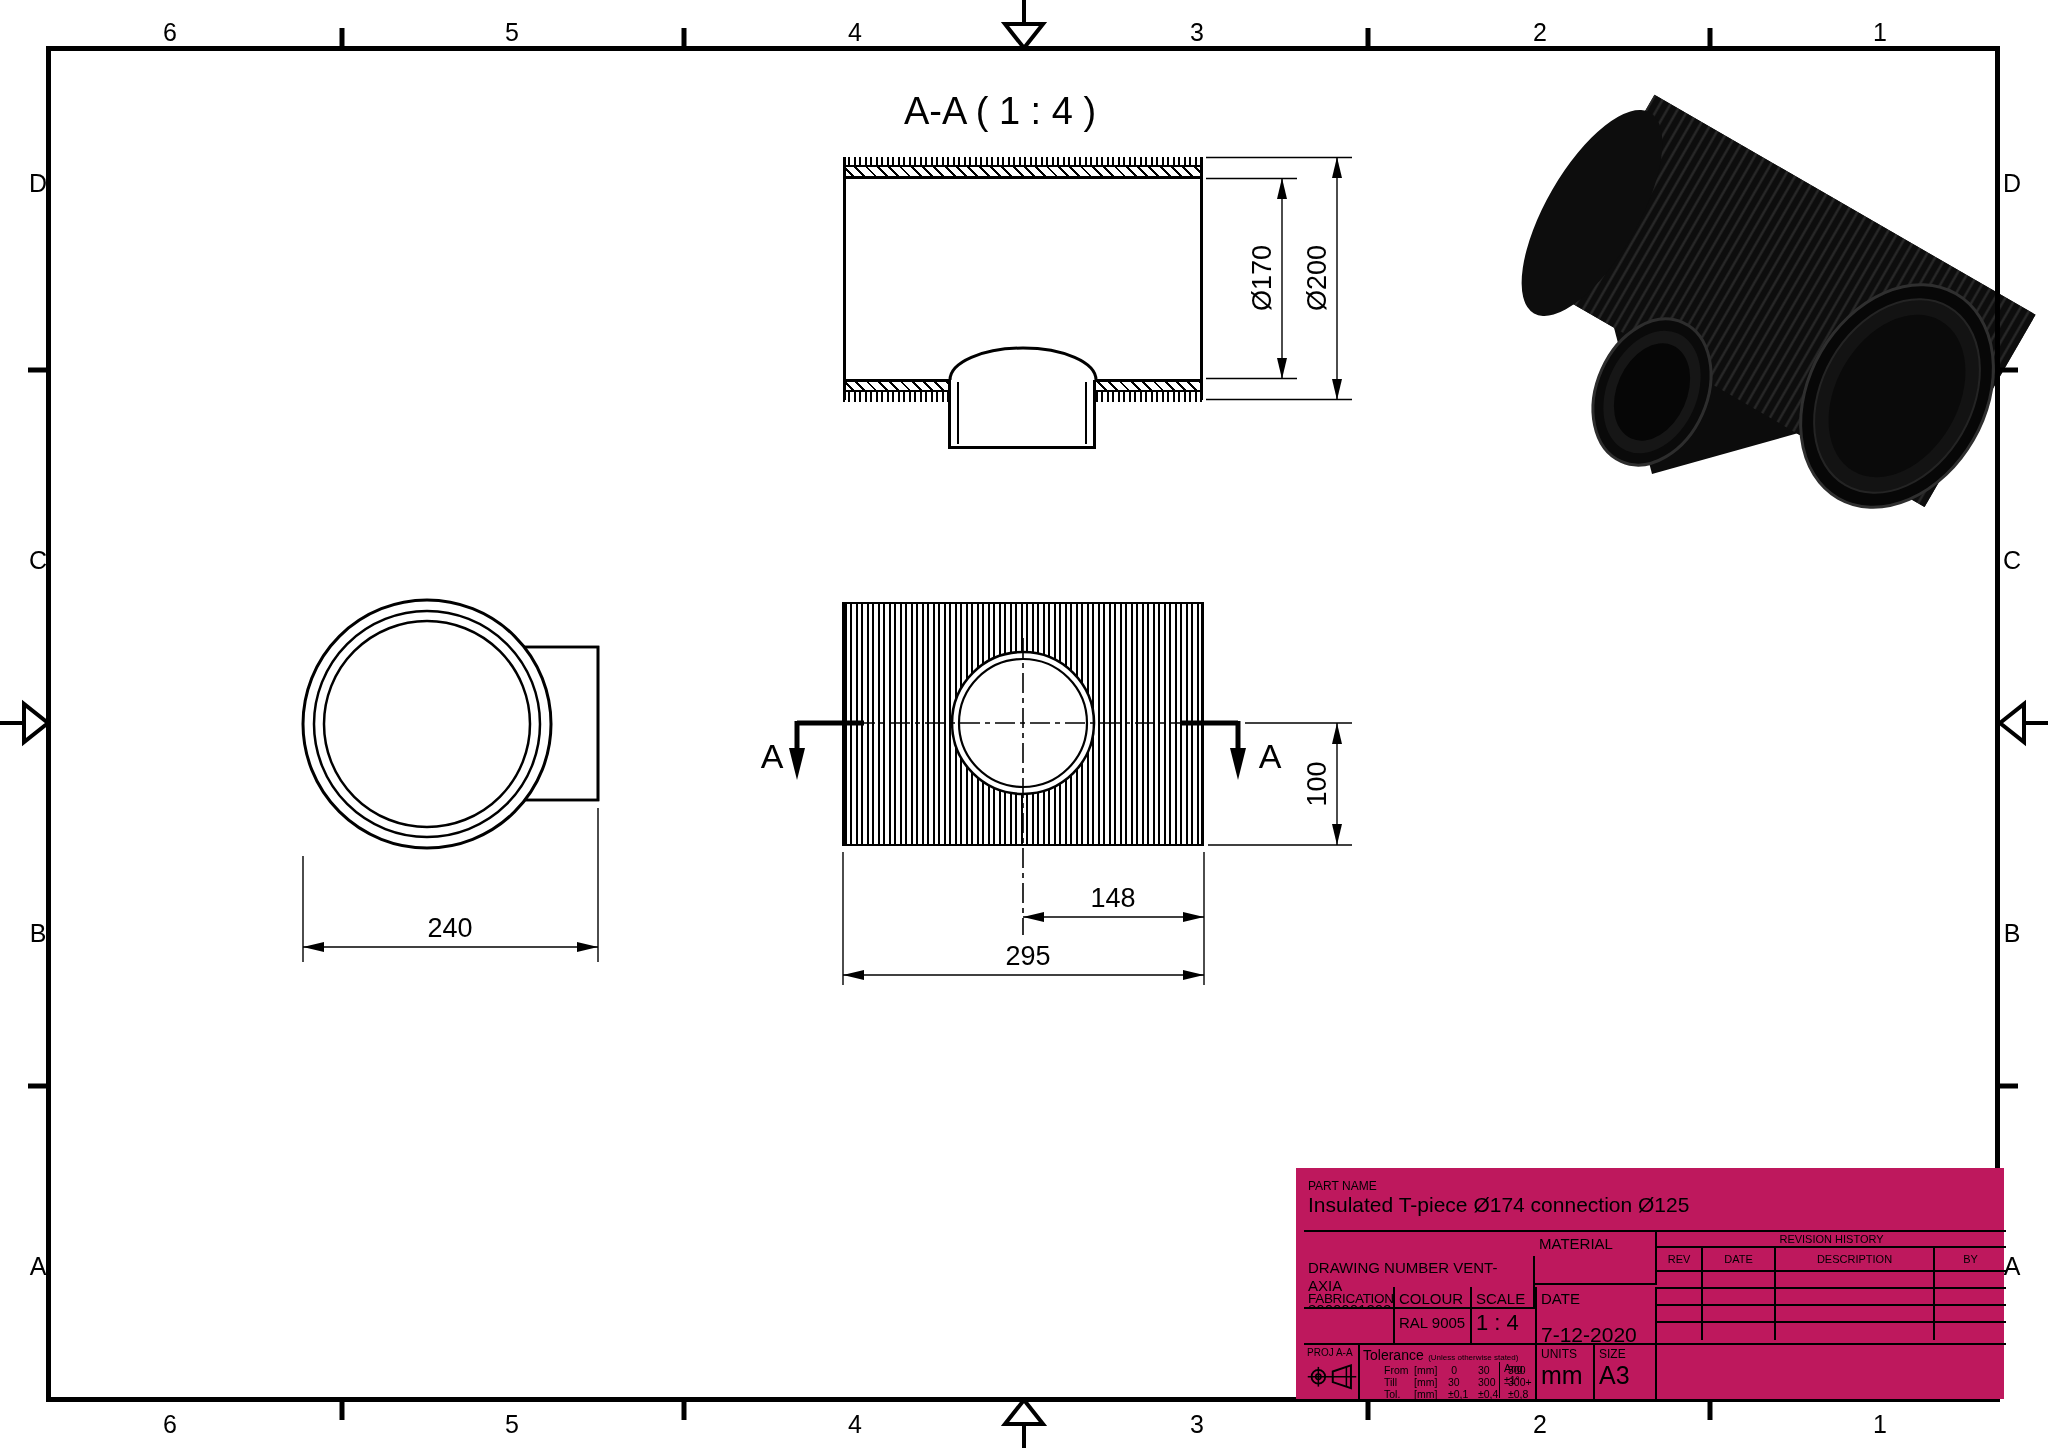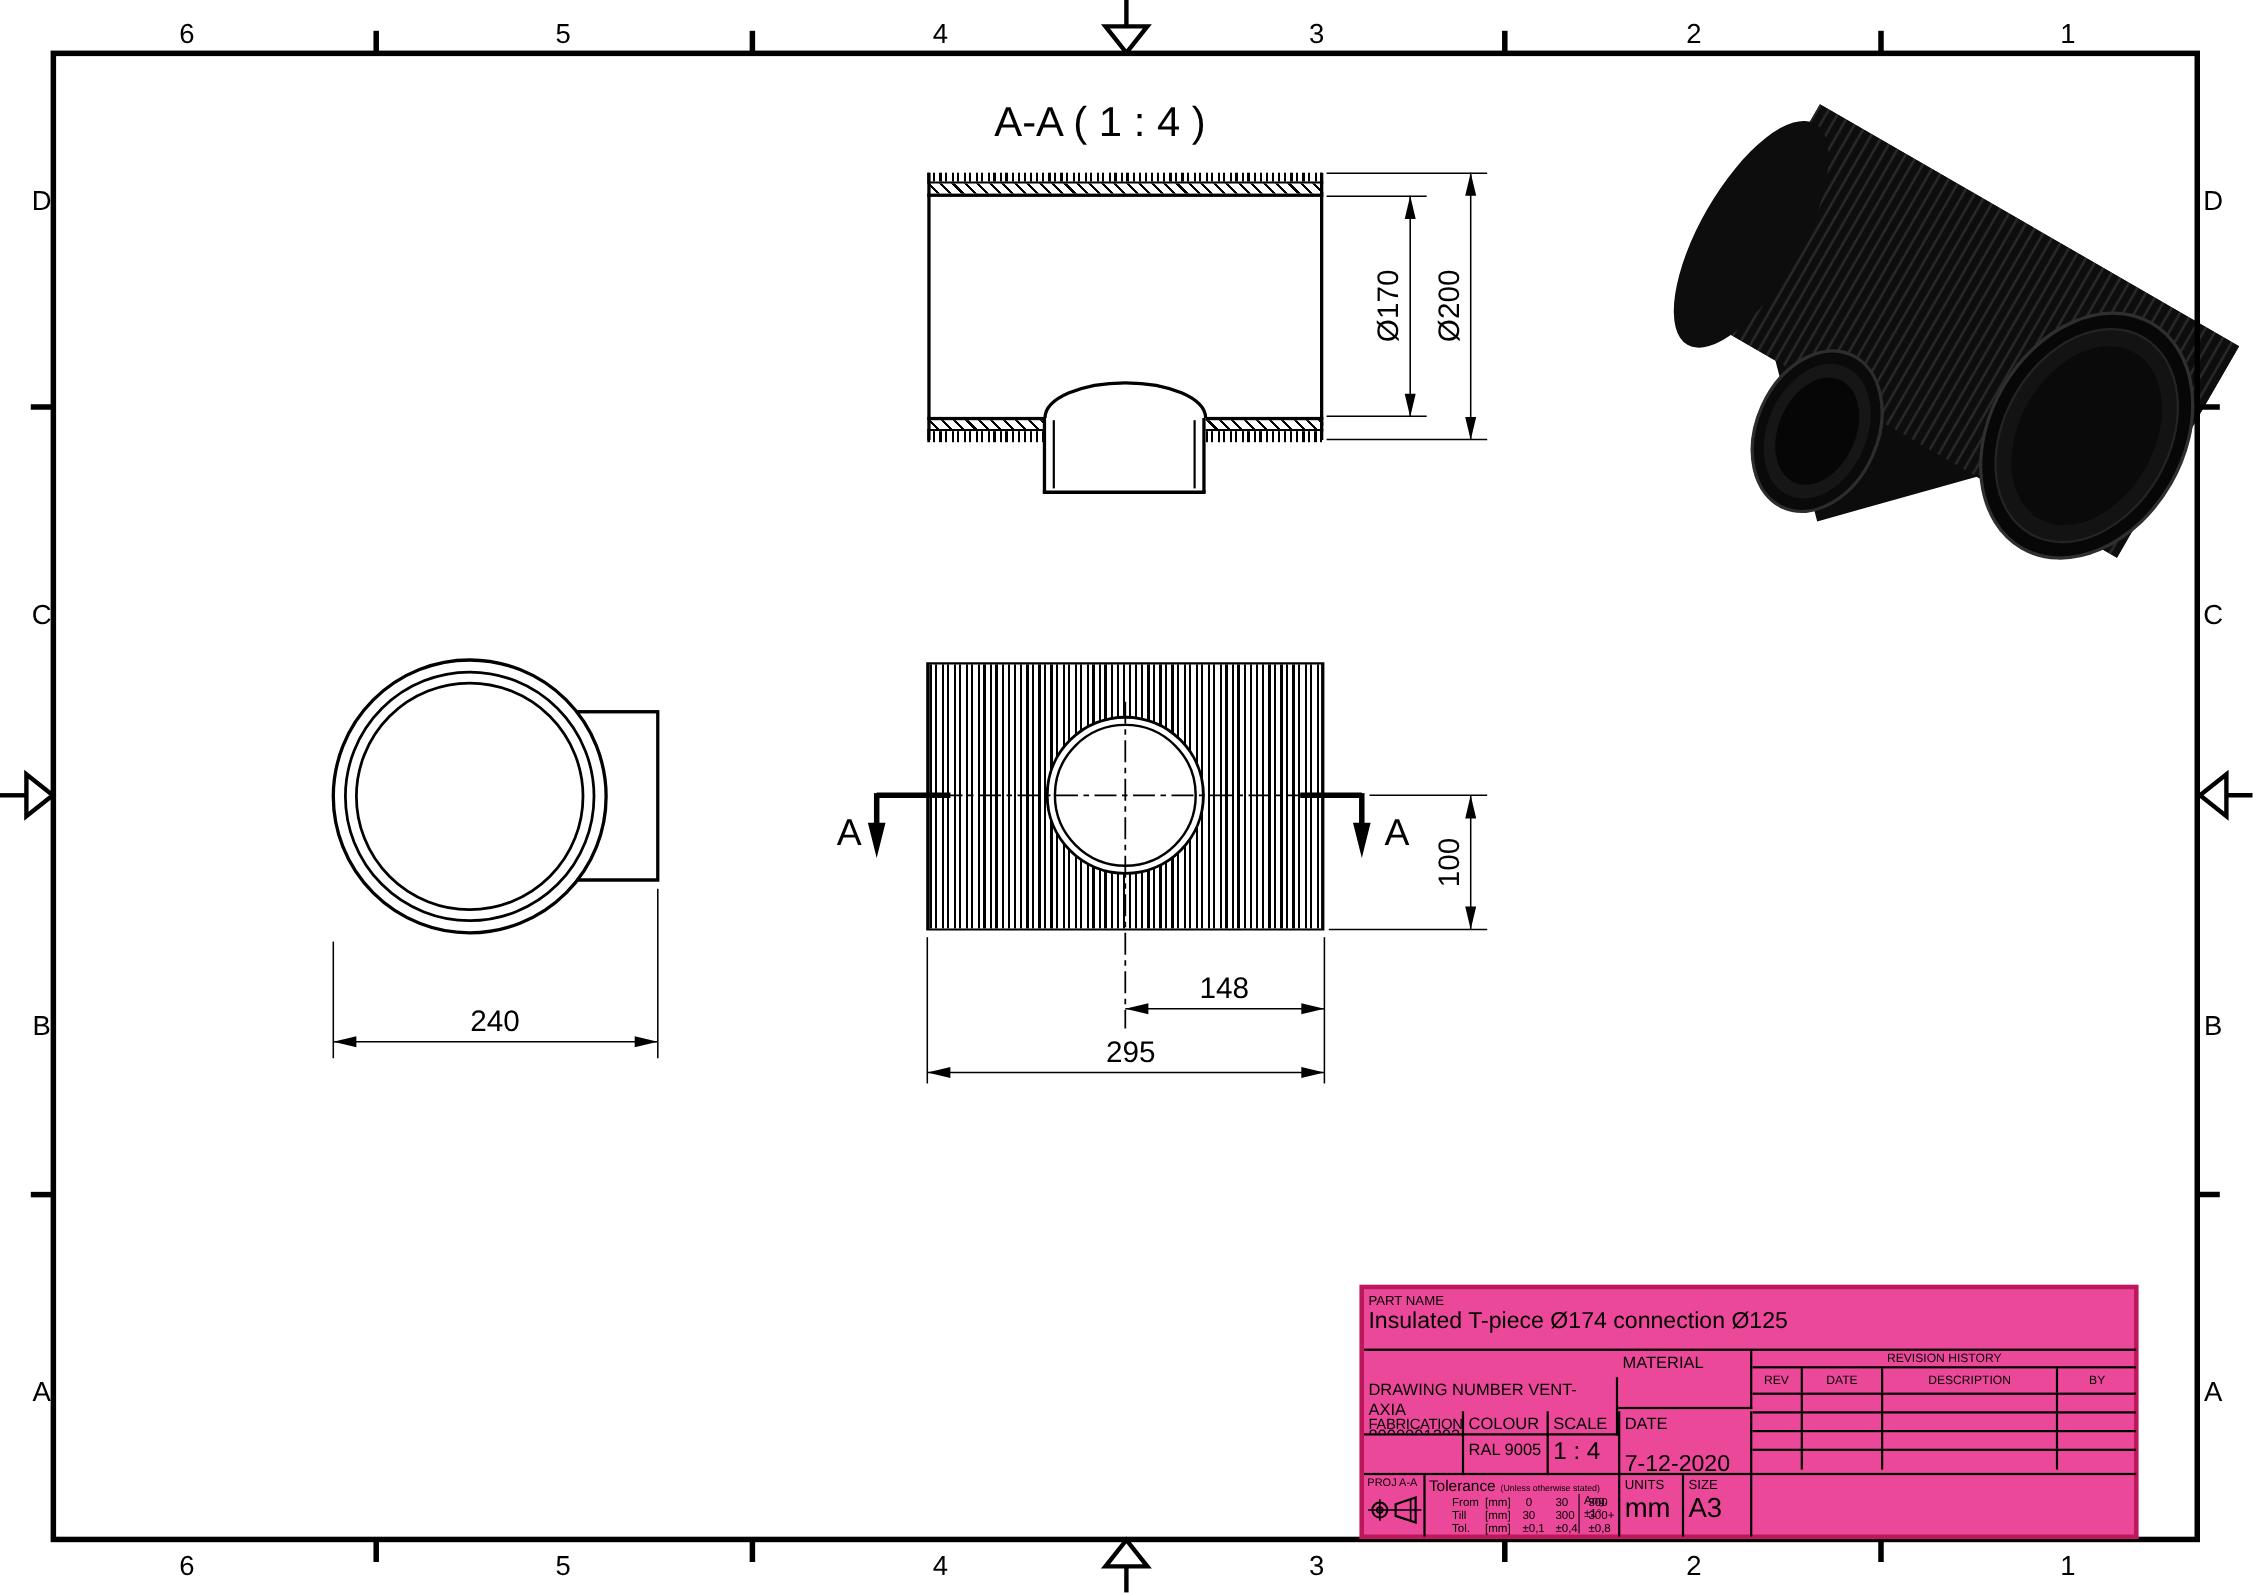--- a/index.html
+++ b/index.html
@@ -24,21 +24,21 @@
                 border:2px solid #000; border-left-width:3px; border-right-width:3px;
                 background:repeating-linear-gradient(90deg,#000 0 2px,#fff 2px 5px,#000 5px 7px,#fff 7px 11px); }
 
   
   #linework { position:absolute; left:0; top:0; width:2048px; height:1448px; }
   text.dim { font-family:"Liberation Sans", sans-serif; font-size:27px; fill:#000; }
   text.cutlabel { font-family:"Liberation Sans", sans-serif; font-size:34px; fill:#000; }
   text.viewtitle { font-family:"Liberation Sans", sans-serif; font-size:38px; fill:#000; }
 
   
-  #titleblock { left:1236px; top:1168px; width:708px; height:231px; border:4px solid #be185d; background:#ec4899; font-family:"Liberation Sans", sans-serif; }
+  #titleblock { left:1296px; top:1168px; width:708px; height:231px; border:8px solid #be185d; background:#be185d; font-family:"Liberation Sans", sans-serif; }
   .tb-cell { position:absolute; overflow:hidden; }
   .lbl-s  { font-size:12px; line-height:14px; }
   .lbl-m  { font-size:15px; line-height:18px; }
   .val-l  { font-size:21px; line-height:24px; }
   #tb-partname { left:0; top:0; width:702px; height:56px; border-bottom:2px solid #000; padding:3px 4px; }
   #tb-drawing  { left:0; top:56px; width:231px; height:53px; border-right:2px solid #000; border-bottom:2px solid #000; padding:3px 4px;margin-top:24px; }
   #tb-material { left:231px; top:56px; width:122px; height:53px; border-right:2px solid #000; border-bottom:2px solid #000; padding:3px 4px; }
   #tb-fab   { left:0;    top:111px; width:91px;  height:58px; border-right:2px solid #000; border-bottom:2px solid #000; padding:3px 4px; }
   #tb-col   { left:91px; top:111px; width:77px;  height:58px; border-right:2px solid #000; border-bottom:2px solid #000; padding:3px 4px; }
   #tb-scale { left:168px;top:111px; width:65px;  height:58px; border-right:2px solid #000; border-bottom:2px solid #000; padding:3px 4px; }

